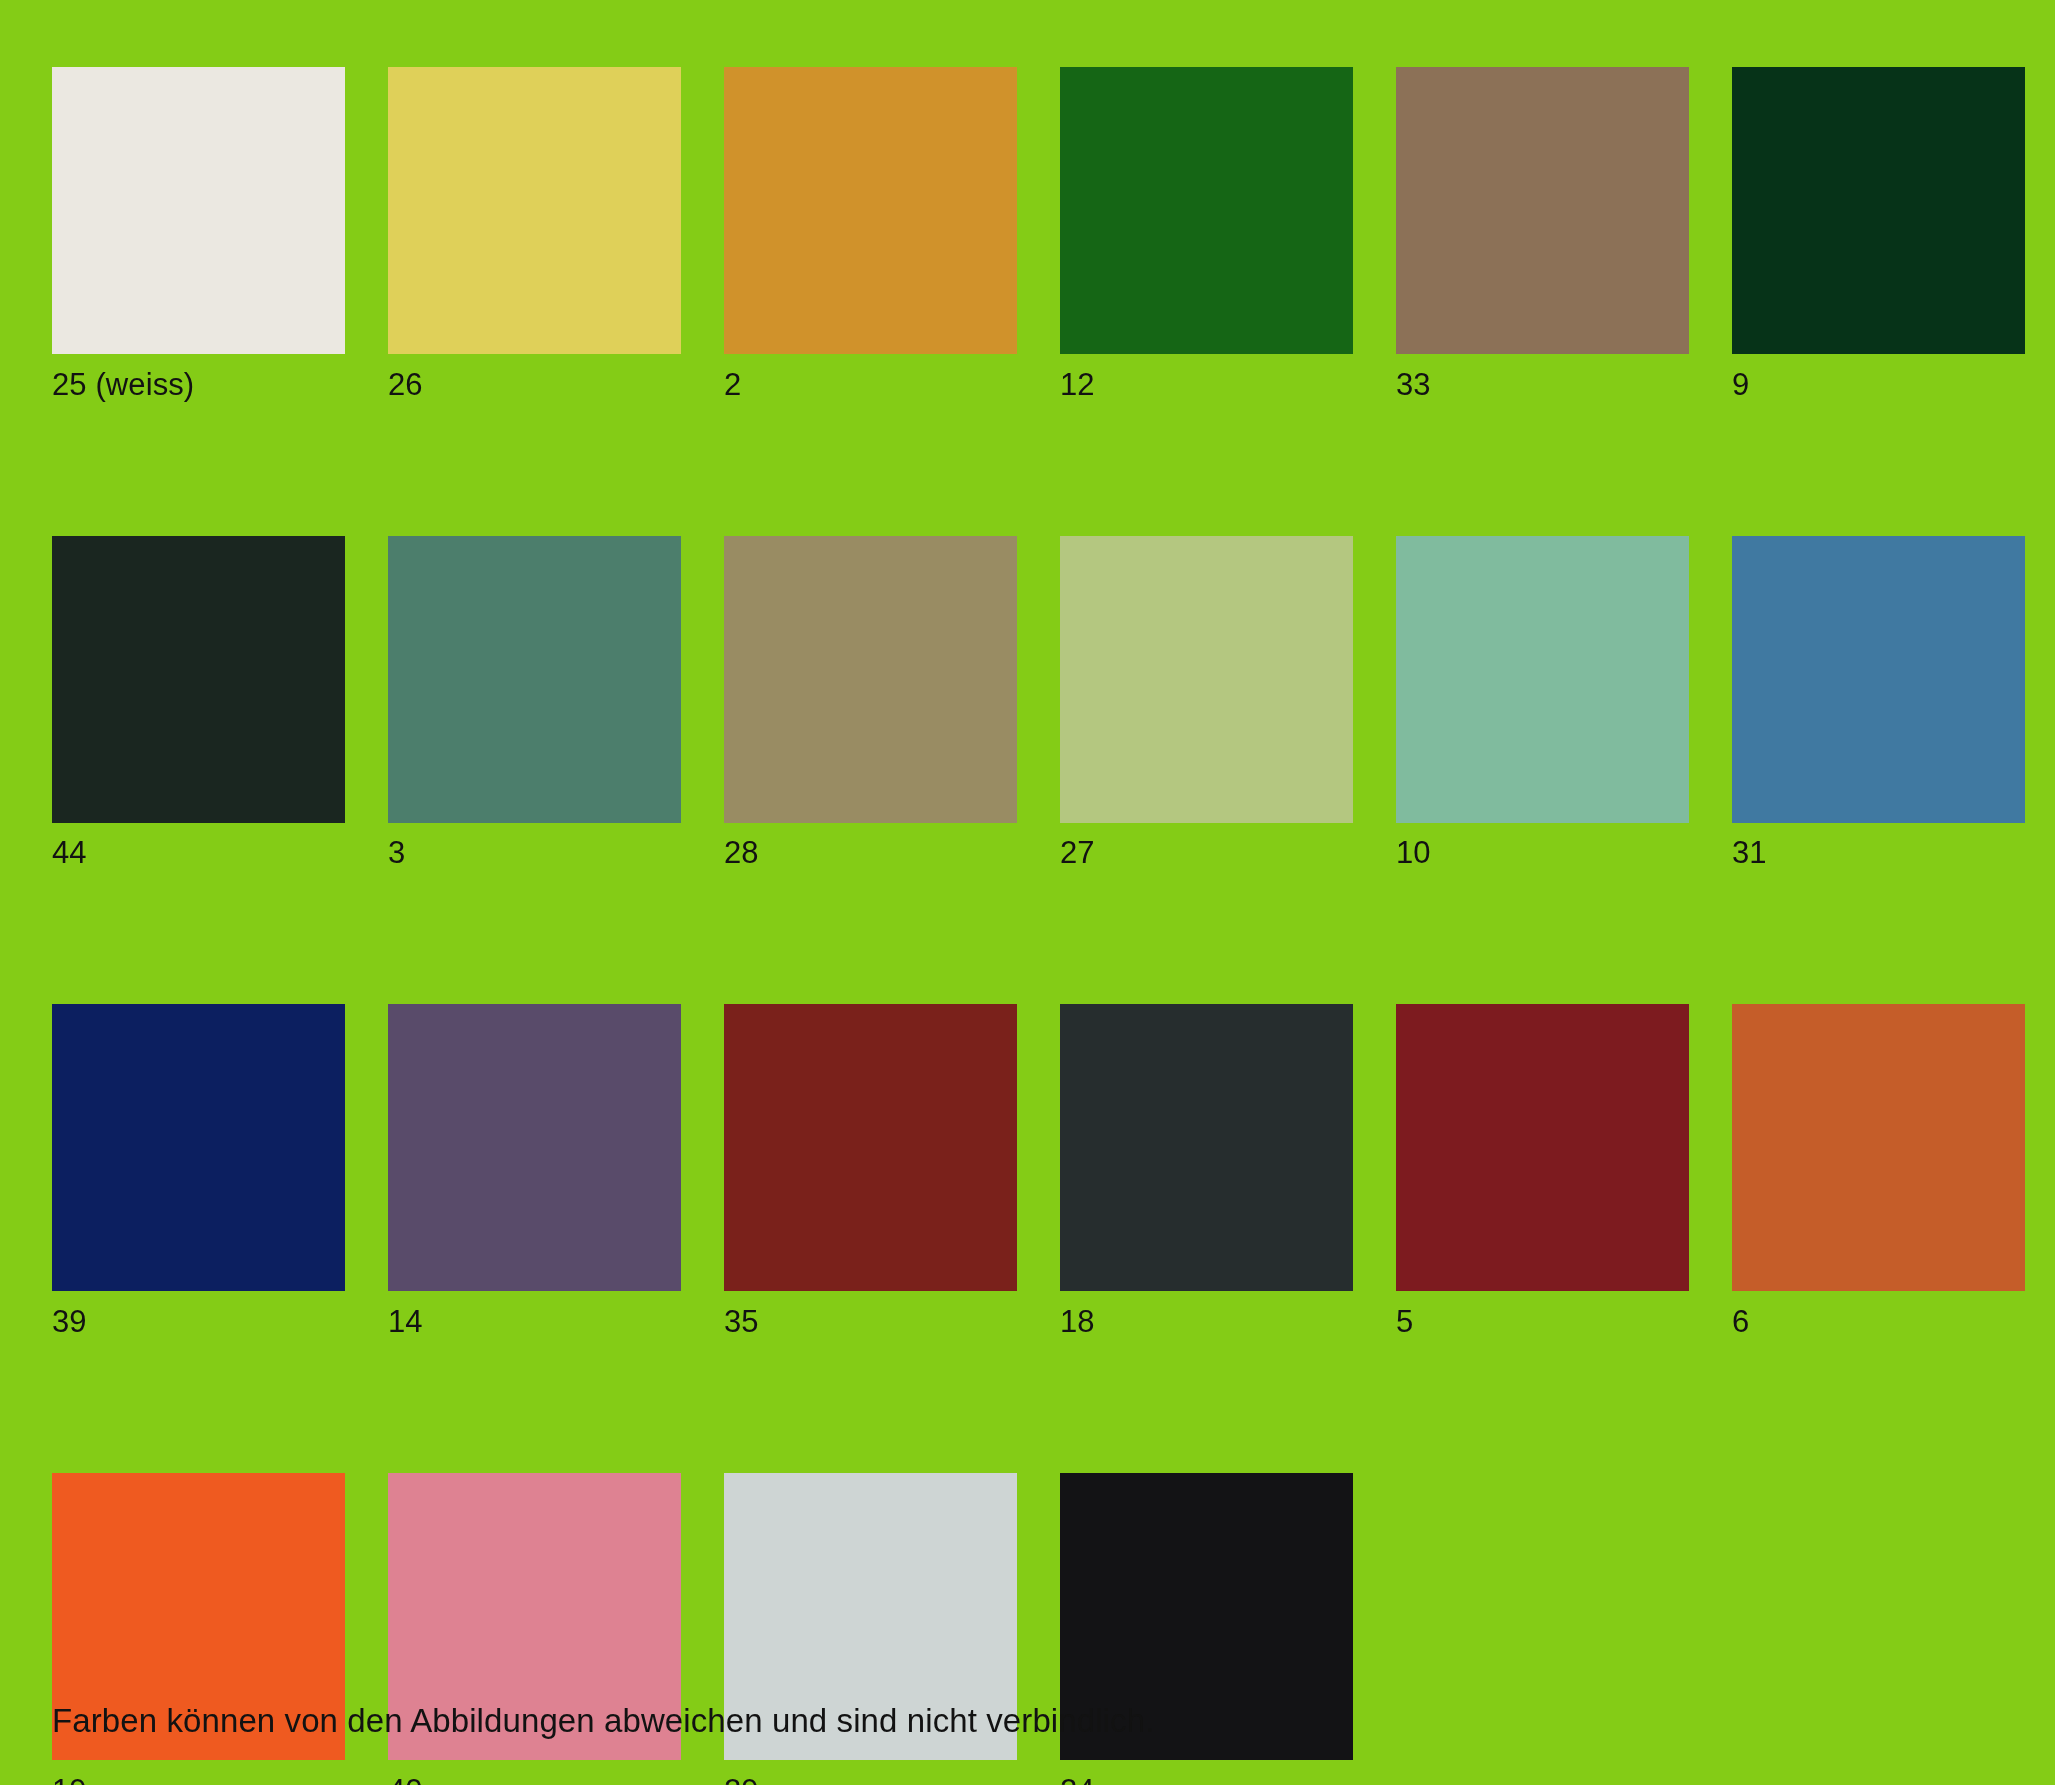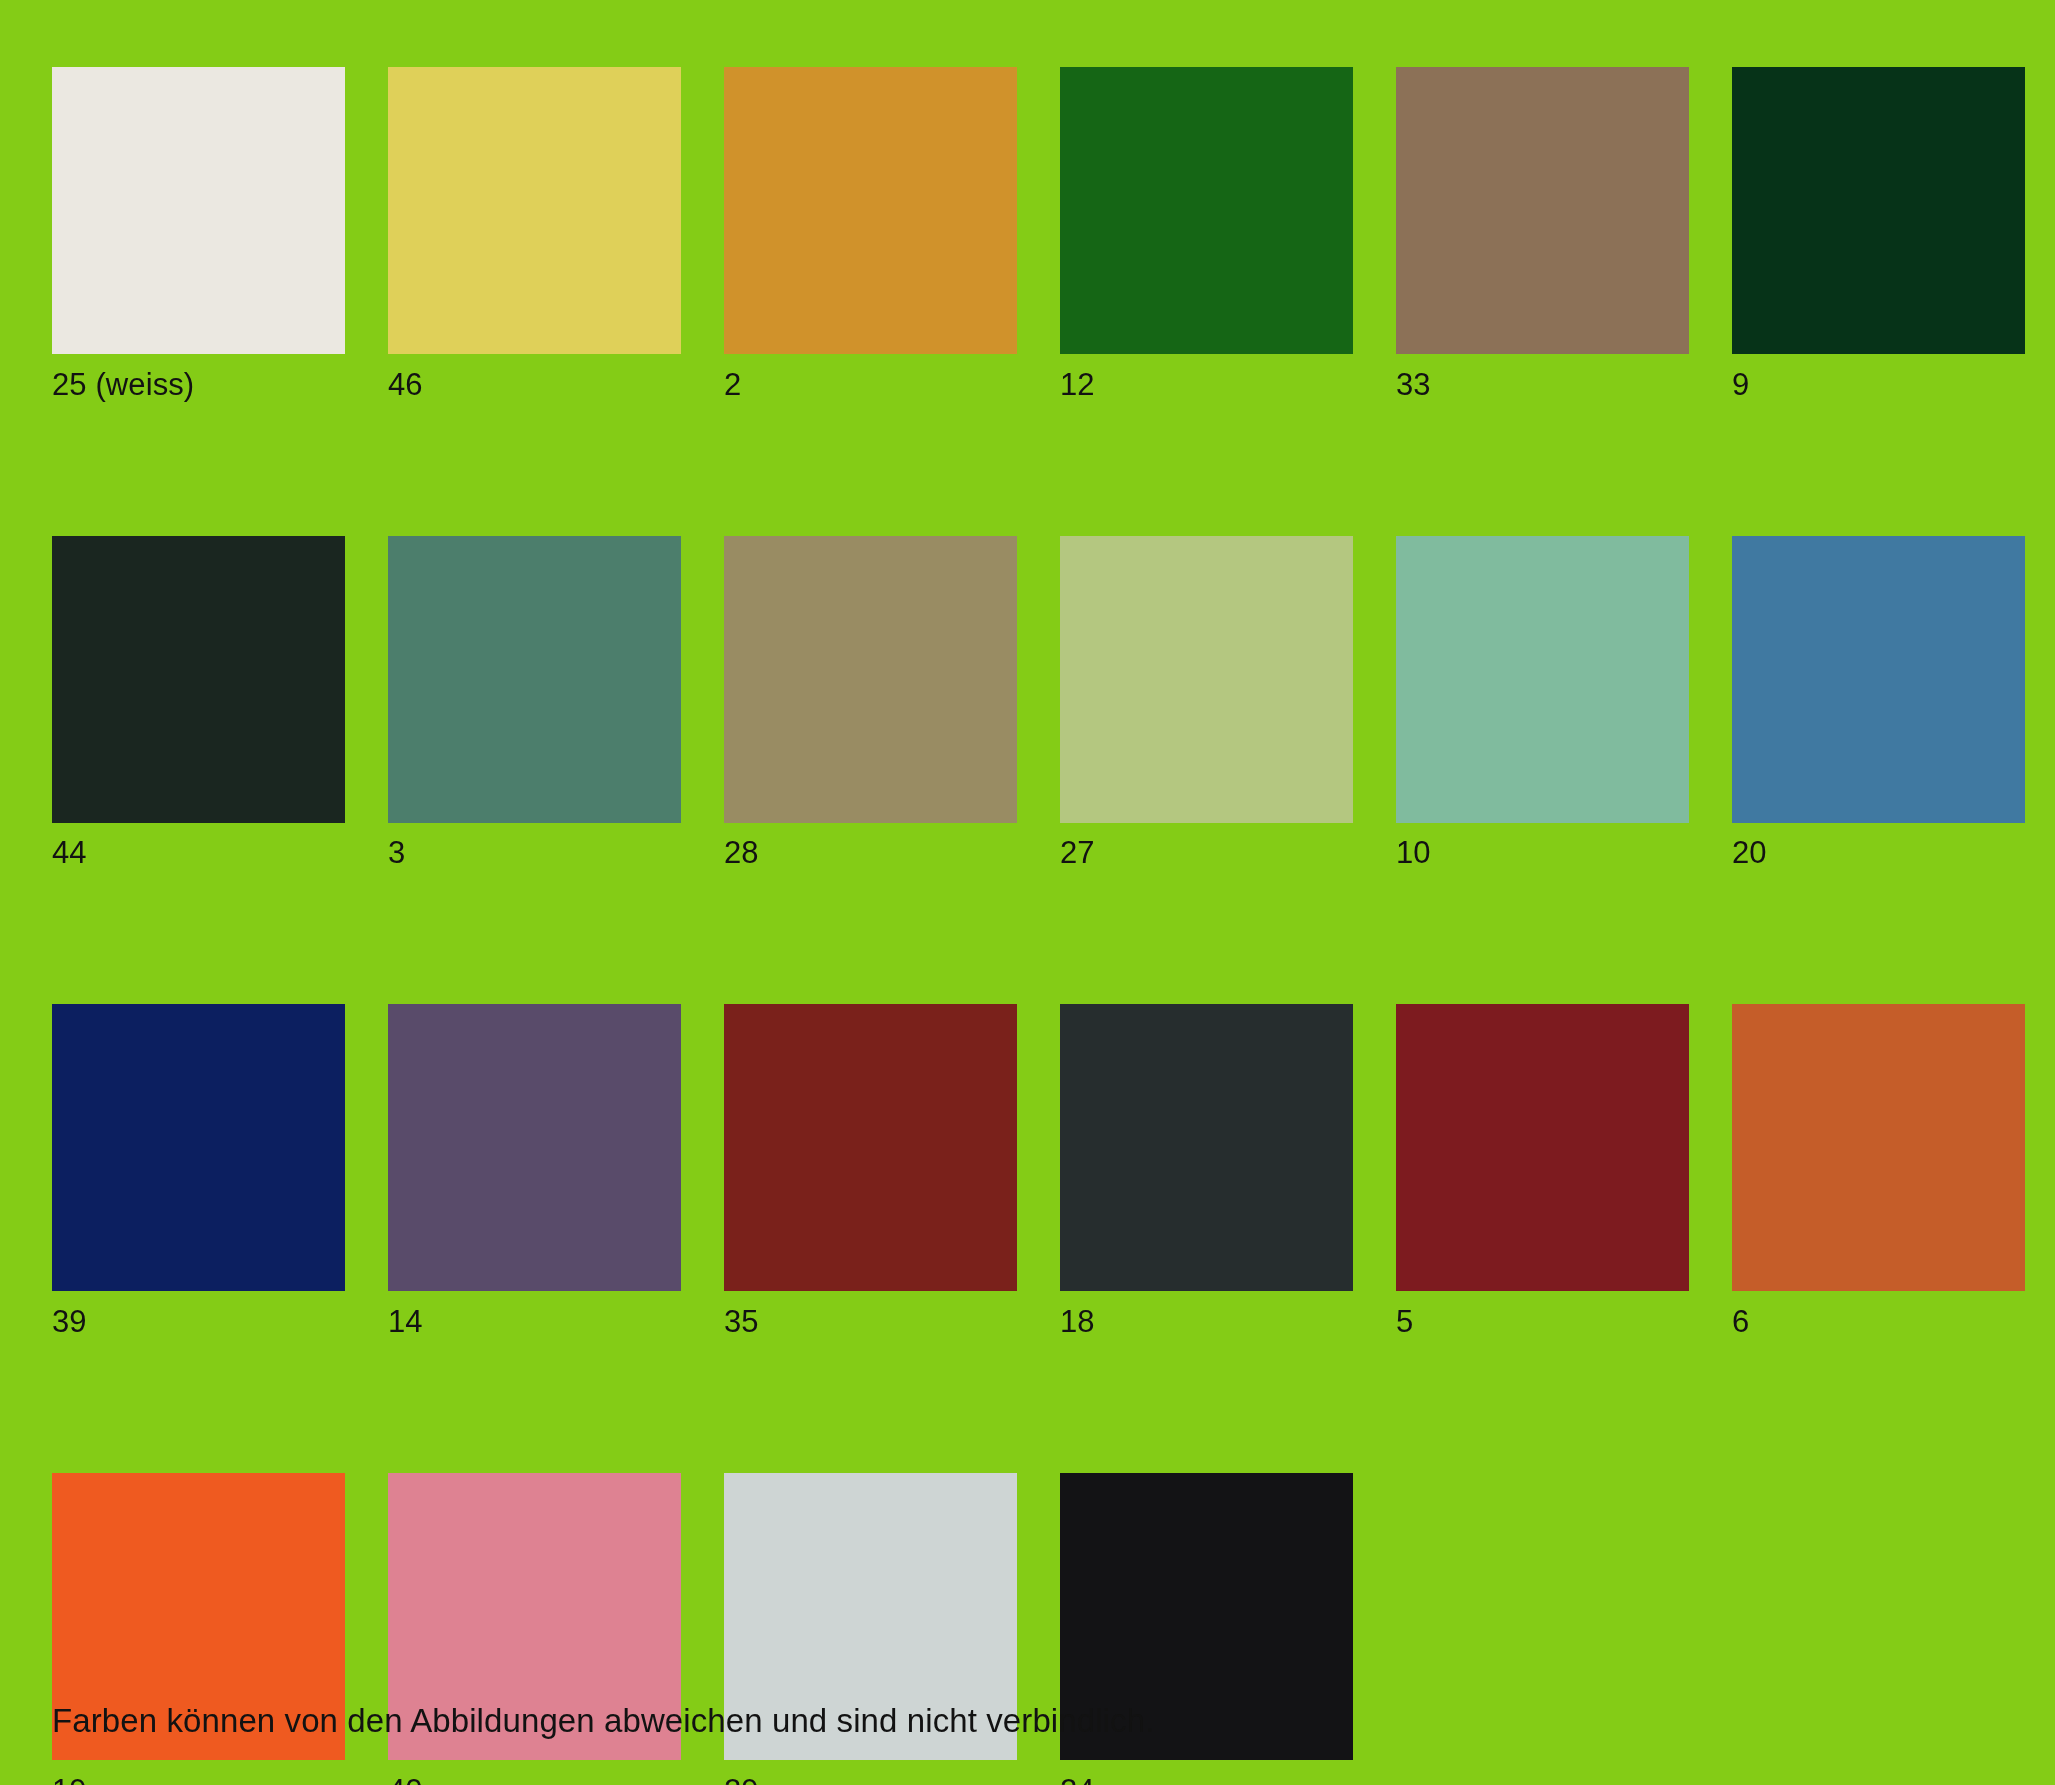--- a/index.html
+++ b/index.html
@@ -65,21 +65,21 @@
 
 <div id="page">
 
   <div class="swatch-grid">
       <div class="swatch-cell">
         <div class="swatch-chip" style="background-color: rgb(235, 232, 225);"></div>
         <span class="swatch-label">25 (weiss)</span>
       </div>
       <div class="swatch-cell">
         <div class="swatch-chip" style="background-color: rgb(223, 208, 89);"></div>
-        <span class="swatch-label">46</span>
+        <span class="swatch-label">26</span>
       </div>
       <div class="swatch-cell">
         <div class="swatch-chip" style="background-color: rgb(208, 146, 43);"></div>
         <span class="swatch-label">2</span>
       </div>
       <div class="swatch-cell">
         <div class="swatch-chip" style="background-color: rgb(21, 102, 21);"></div>
         <span class="swatch-label">12</span>
       </div>
       <div class="swatch-cell">
@@ -105,21 +105,21 @@
       <div class="swatch-cell">
         <div class="swatch-chip" style="background-color: rgb(180, 199, 128);"></div>
         <span class="swatch-label">27</span>
       </div>
       <div class="swatch-cell">
         <div class="swatch-chip" style="background-color: rgb(128, 187, 158);"></div>
         <span class="swatch-label">10</span>
       </div>
       <div class="swatch-cell">
         <div class="swatch-chip" style="background-color: rgb(64, 121, 161);"></div>
-        <span class="swatch-label">20</span>
+        <span class="swatch-label">31</span>
       </div>
       <div class="swatch-cell">
         <div class="swatch-chip" style="background-color: rgb(12, 31, 96);"></div>
         <span class="swatch-label">39</span>
       </div>
       <div class="swatch-cell">
         <div class="swatch-chip" style="background-color: rgb(89, 75, 106);"></div>
         <span class="swatch-label">14</span>
       </div>
       <div class="swatch-cell">

